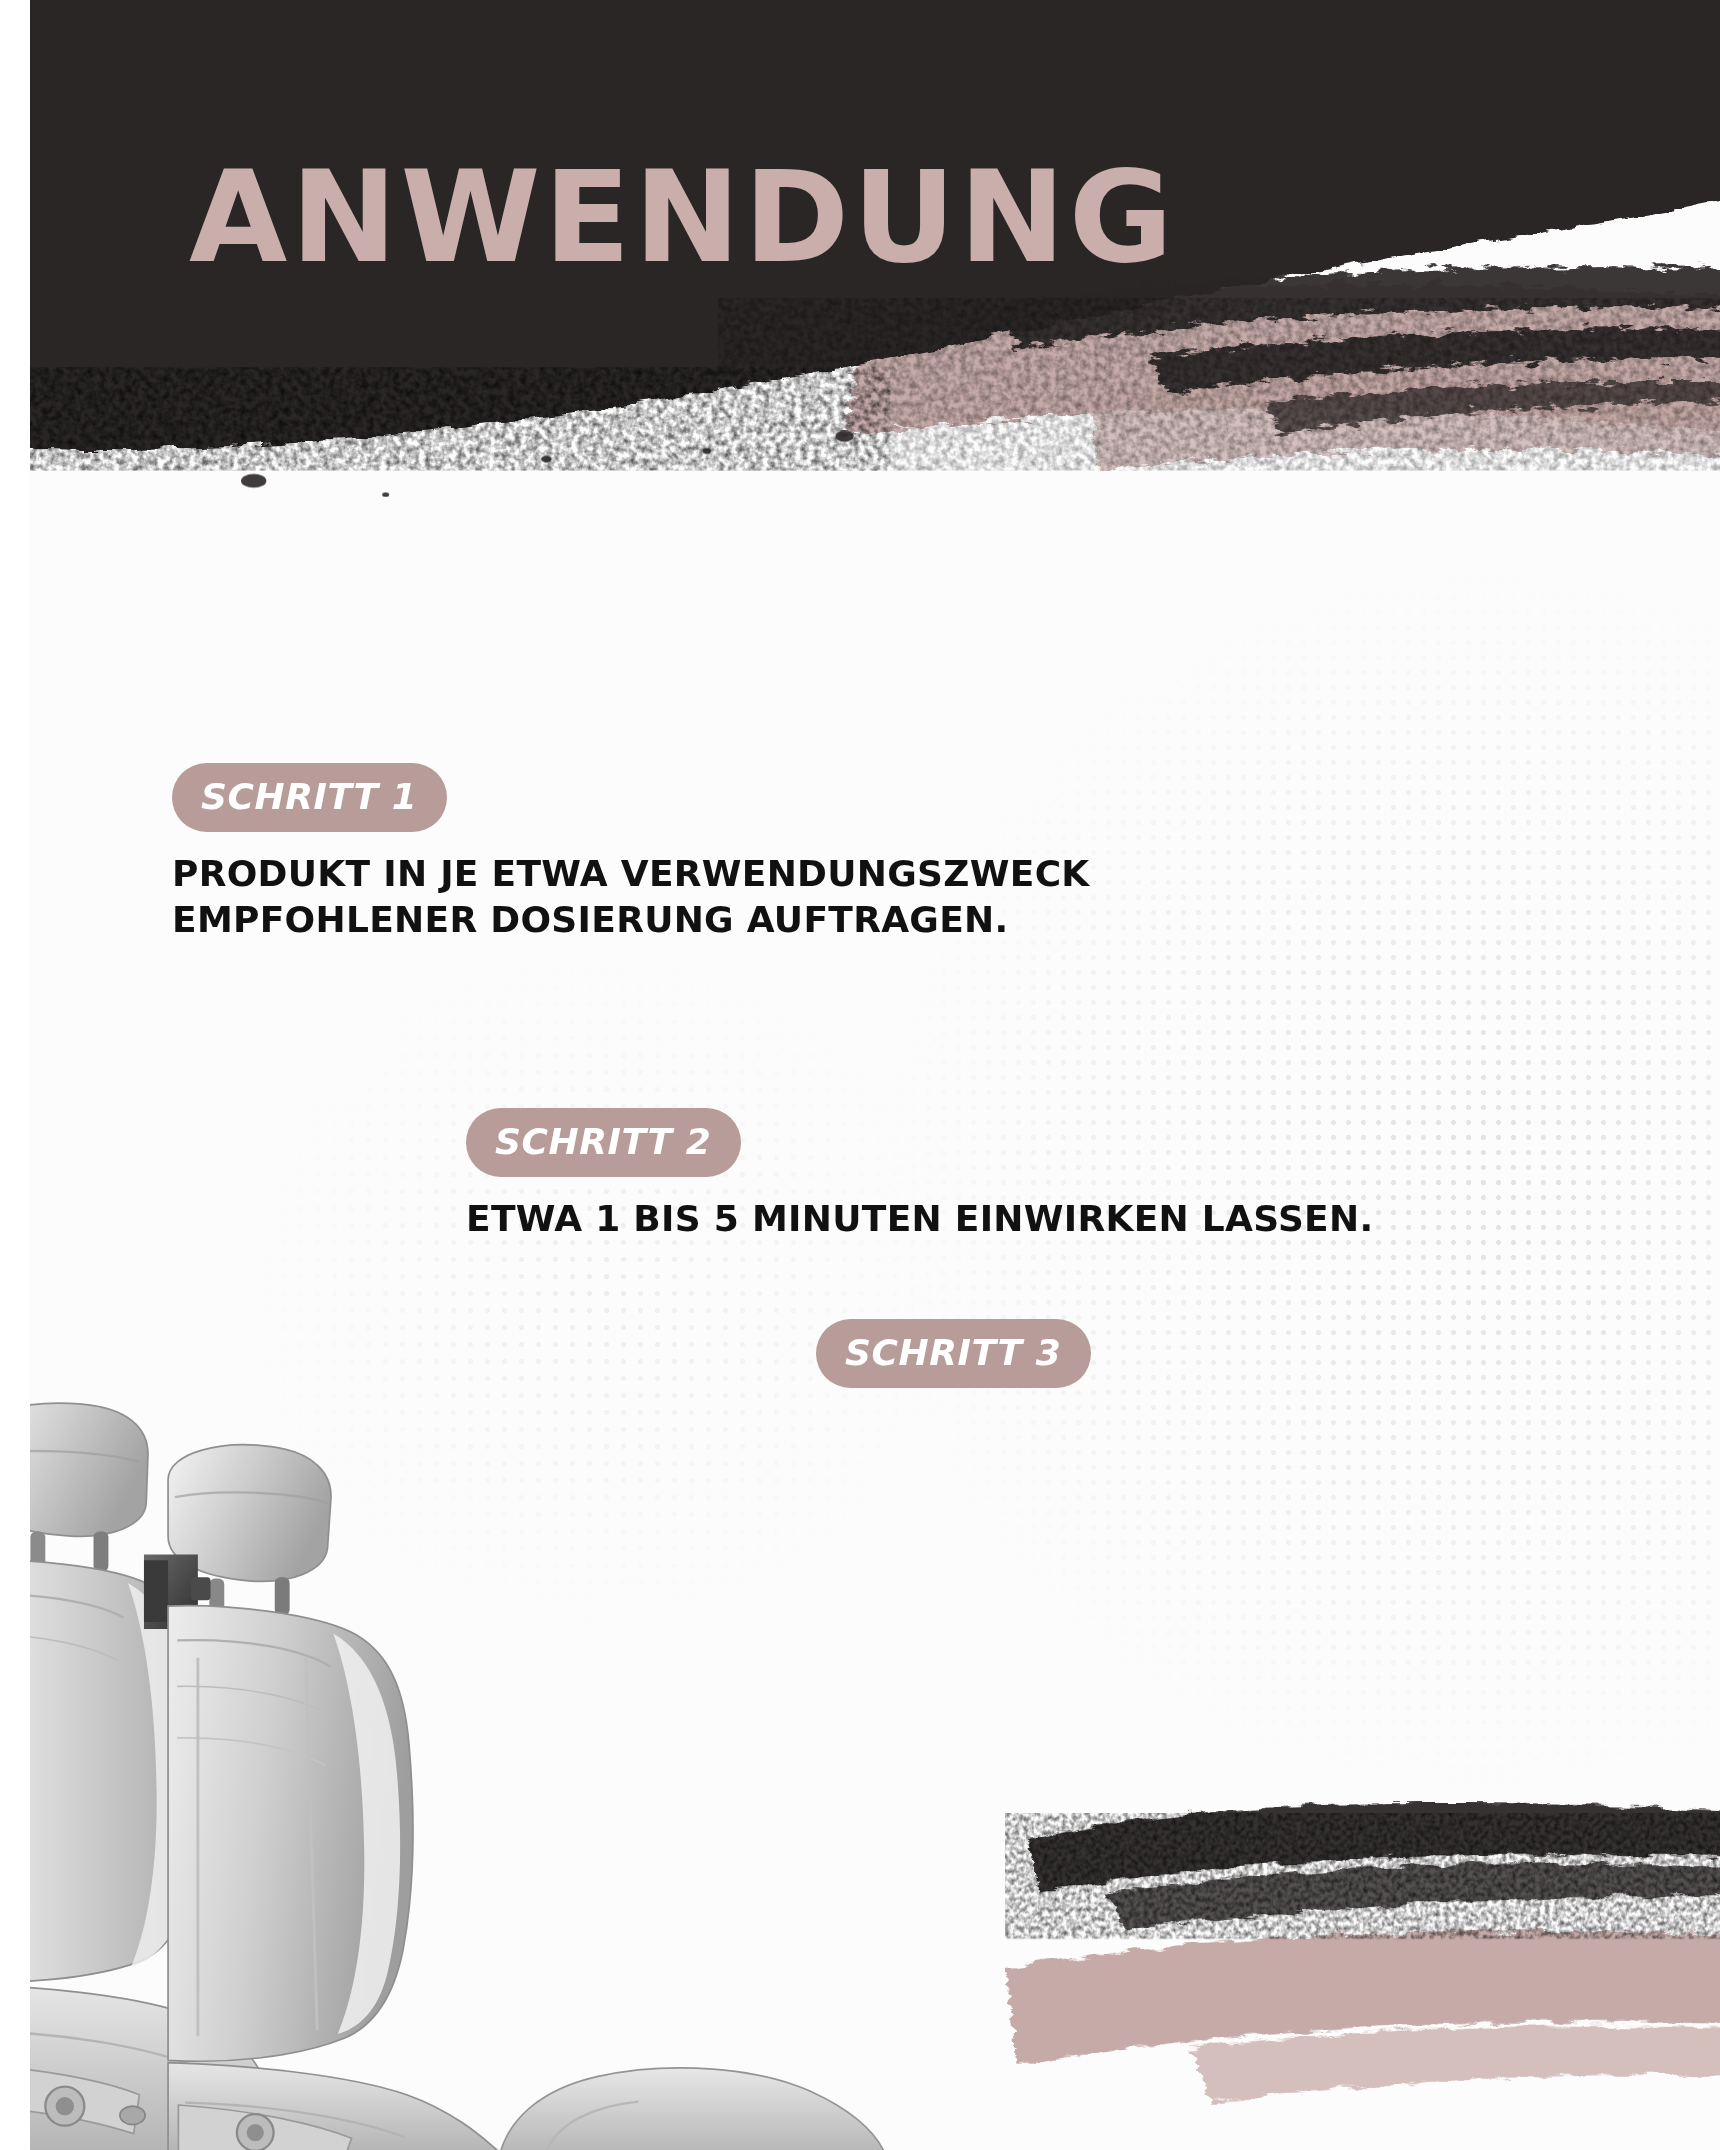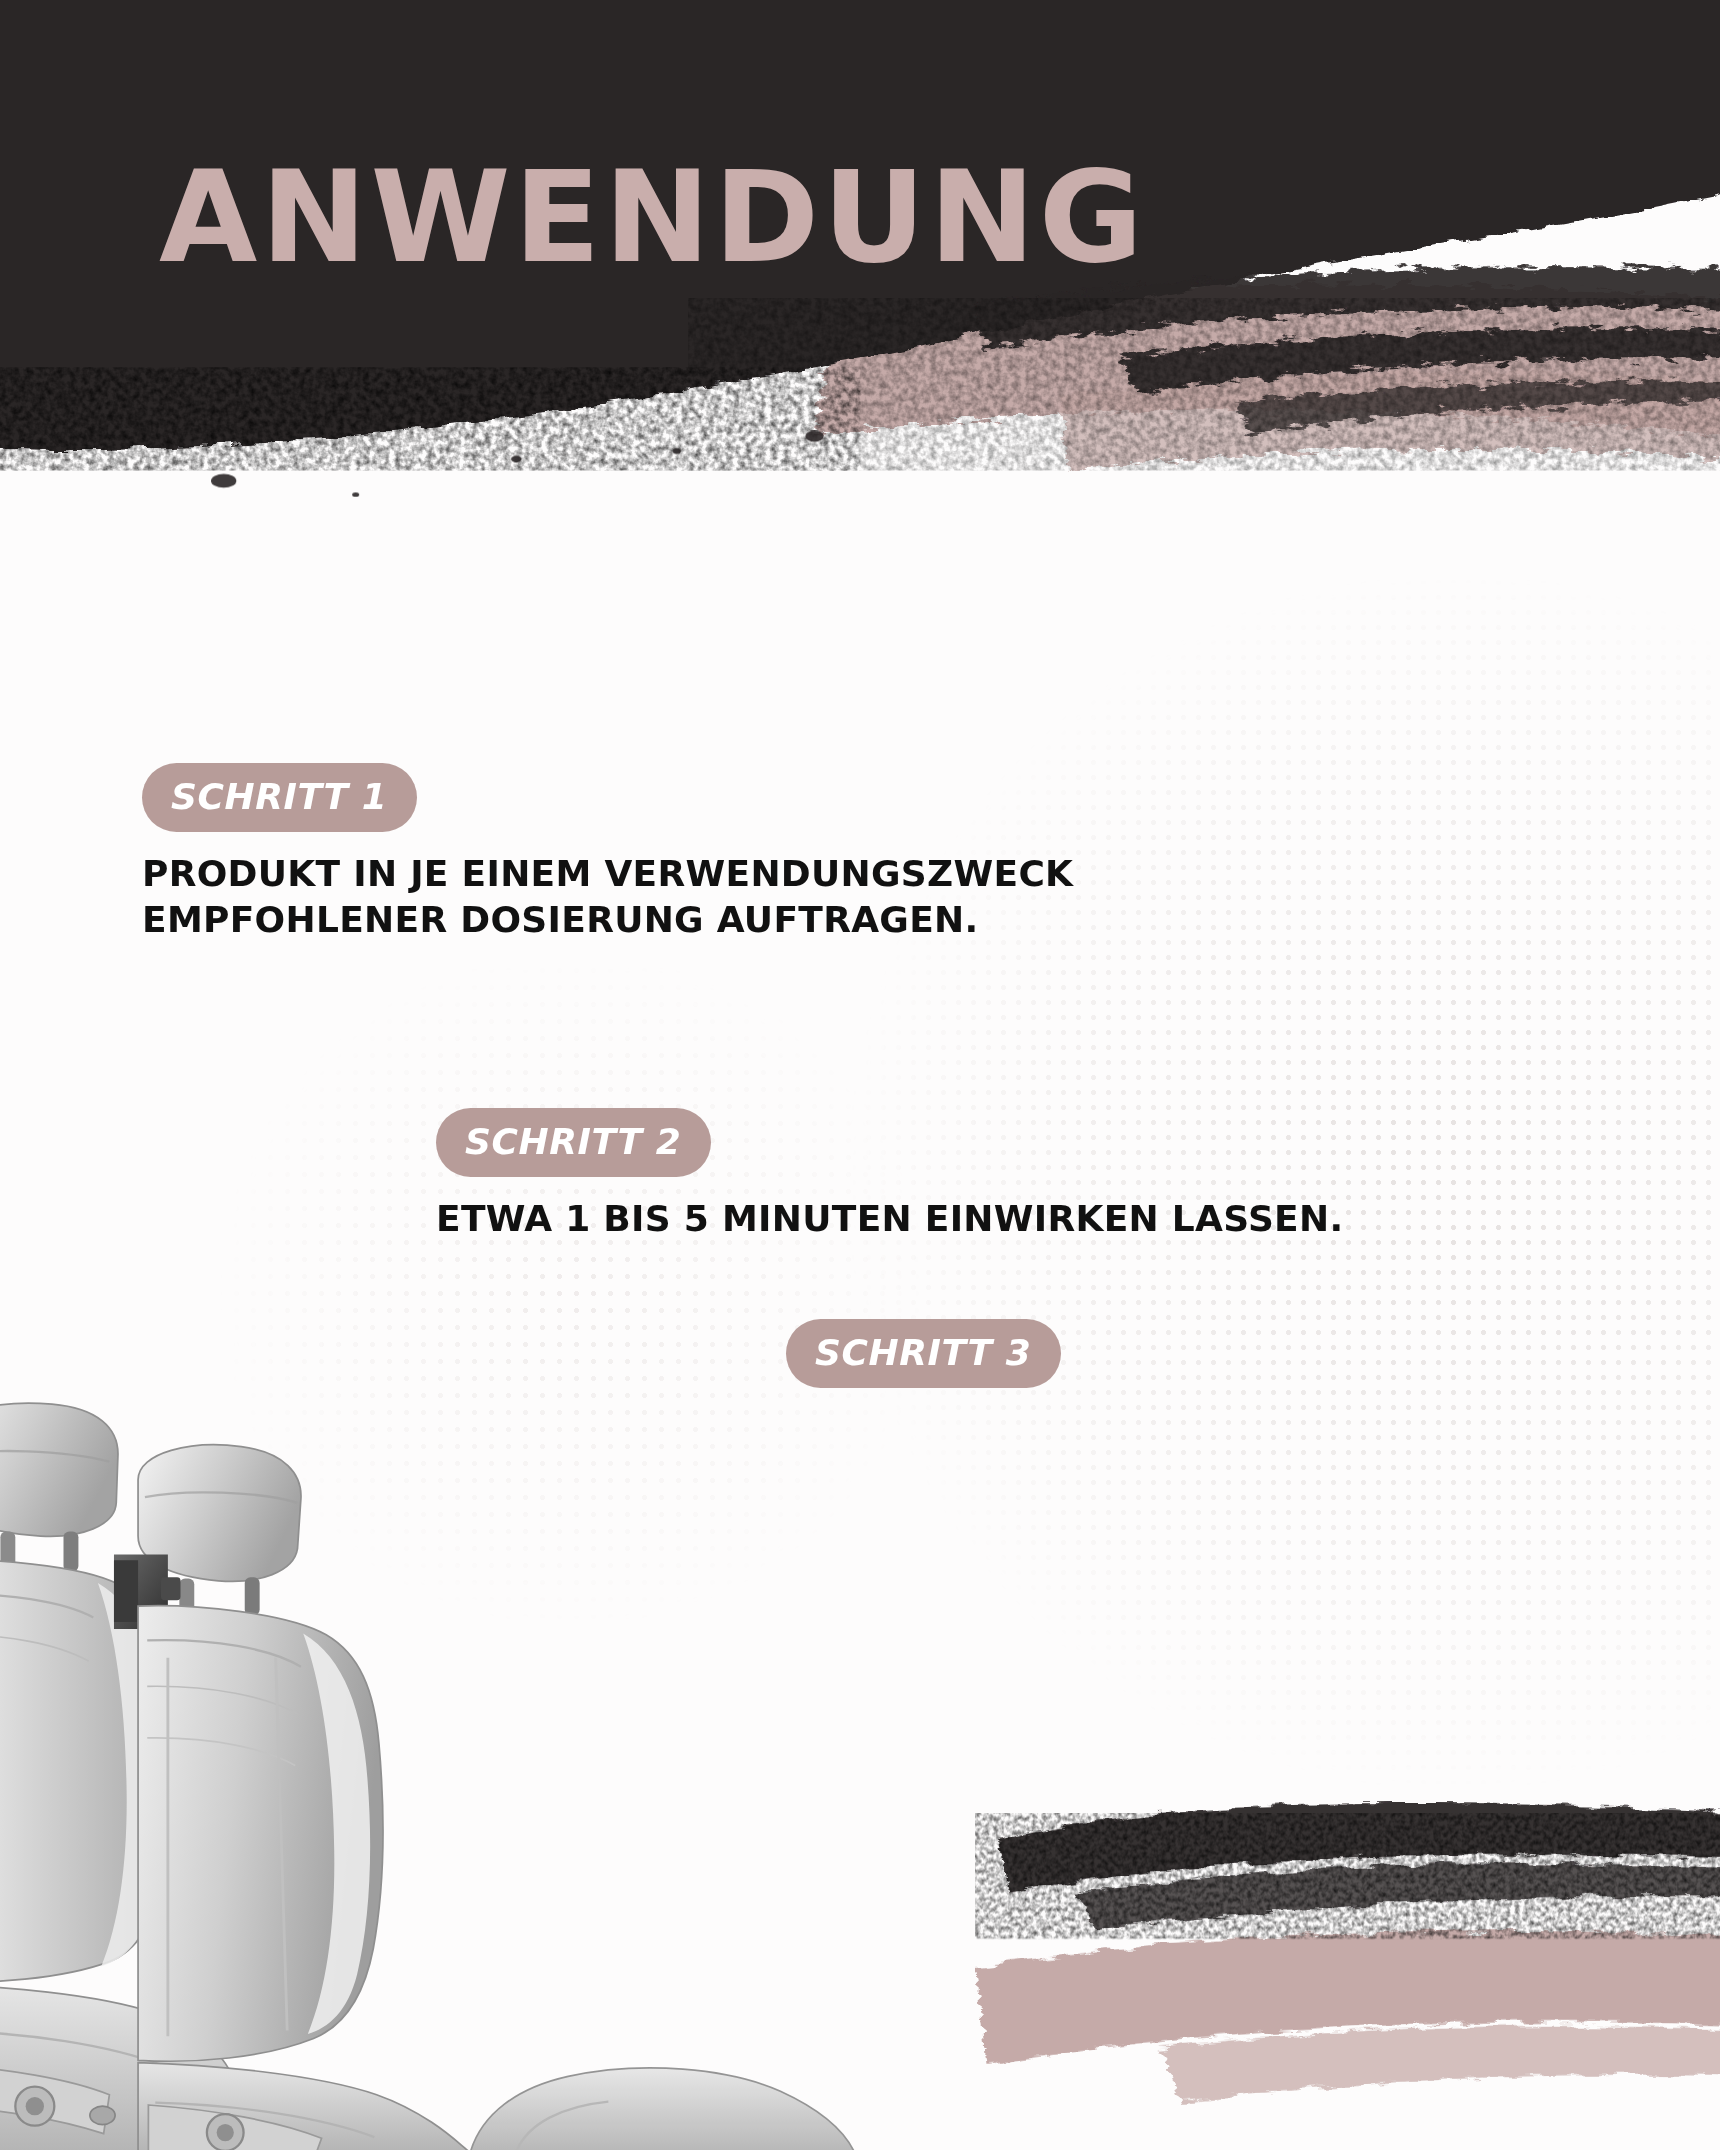--- a/index.html
+++ b/index.html
@@ -14,20 +14,21 @@
     overflow: hidden;
     font-family: "Liberation Sans", sans-serif;
   }
 
   
   .page {
     position: absolute;
     inset: 0;
     background: #fdfcfc;
     overflow: hidden;
+    margin-left: 30px;
   }
 
   
   .halftone {
     position: absolute;
     left: 516px;
     top: 470px;
     width: 1204px;
     height: 1548px;
     background-image: radial-gradient(#bdb3b0 22%, transparent 23%);
@@ -190,21 +191,21 @@
       </g>
     </svg>
   </div>
 
   <div class="header-title">ANWENDUNG</div>
 
   <div class="steps">
 
     <div class="step" id="step-1">
       <div class="chip">SCHRITT 1</div>
-      <div class="step-text">PRODUKT IN JE EINEM VERWENDUNGSZWECK
+      <div class="step-text">PRODUKT IN JE ETWA VERWENDUNGSZWECK
 EMPFOHLENER DOSIERUNG AUFTRAGEN.</div>
     </div>
 
     <div class="step" id="step-2">
       <div class="chip">SCHRITT 2</div>
       <div class="step-text">ETWA 1 BIS 5 MINUTEN EINWIRKEN LASSEN.</div>
     </div>
 
     <div class="step" id="step-3">
       <div class="chip">SCHRITT 3</div>

